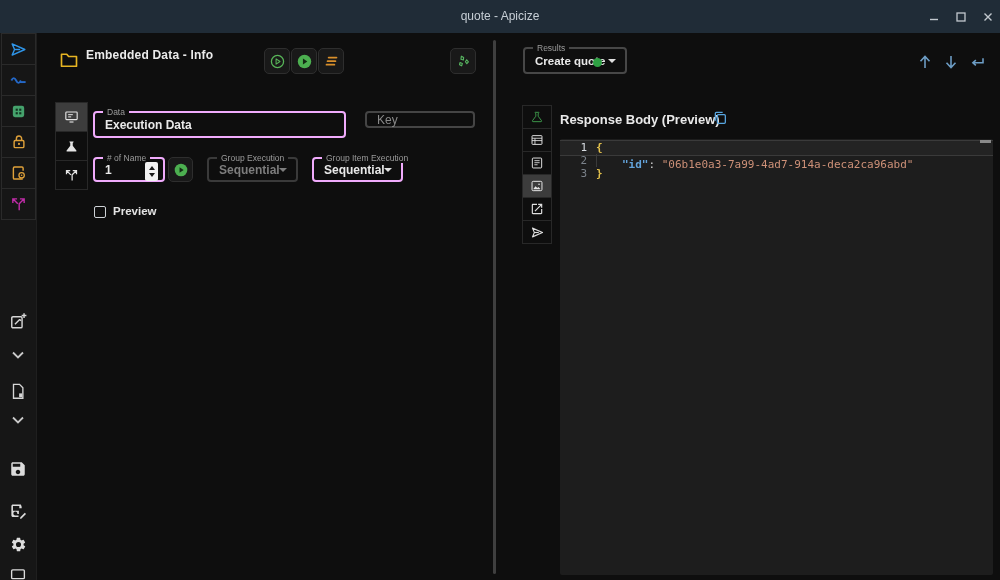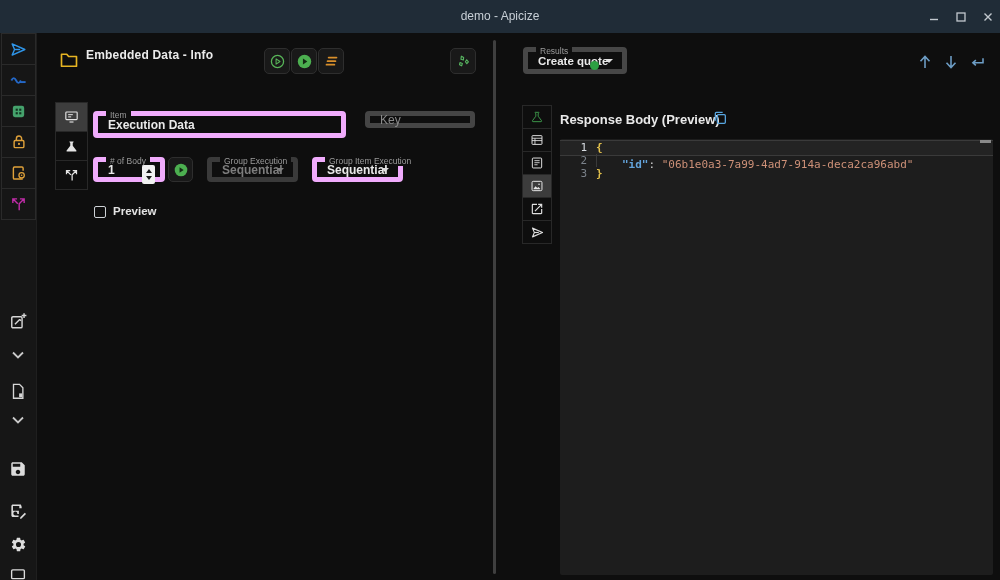--- a/index.html
+++ b/index.html
@@ -23,21 +23,21 @@
   .toolicon { position:absolute; left:8px; width:20px; height:20px; display:flex; align-items:center; justify-content:center; cursor:pointer; }
 
   
   .main-panel { left:37px; top:33px; width:456px; height:547px; }
   .page-title { font-size:12px; font-weight:700; color:#ebebeb; letter-spacing:.2px; }
   .hbtn { width:26px; height:26px; background:#191919; border:1px solid #2e2e2e; border-radius:5px; display:flex; align-items:center; justify-content:center; cursor:pointer; }
   .tabcol { left:18px; top:70px; width:33px; }
   .tabcell { width:33px; height:30px; border:1px solid #282828; margin-top:-1px; display:flex; align-items:center; justify-content:center; cursor:pointer; }
   .tabcell.sel { background:#3d3d3d; }
 
-  .field { position:absolute; border:5px solid #f0abfc; border-radius:4px; background:transparent; }
+  .field { position:absolute; border:2px solid #f0abfc; border-radius:4px; background:transparent; }
   .flabel { position:absolute; top:-6px; left:8px; background:#0e0e0e; padding:0 4px; font-size:8.5px; color:#9b9b9b; white-space:nowrap; }
   .fvalue { position:absolute; left:10px; top:0; right:8px; font-size:12px; color:#e9e9e9; display:flex; align-items:center; height:100%; font-weight:600; }
   .field.dim { border-color:#3a3a3a;padding-left:31px; }
   .field.dim .fvalue { color:#7d7d7d; font-weight:600; }
   .placeholder { color:#8a8a8a; font-weight:400; }
   .caret { width:0; height:0; border-left:4px solid transparent; border-right:4px solid transparent; border-top:4.5px solid #e0e0e0; position:absolute; right:9px; top:50%; margin-top:-2px; }
   .caret.dim { border-top-color:#7d7d7d; }
   .spinner { position:absolute; width:13px; height:19px; background:#f2f2f2; border-radius:2px; }
   .spin-up { position:absolute; left:3.5px; top:4px; width:0; height:0; border-left:3px solid transparent; border-right:3px solid transparent; border-bottom:4px solid #1a1a1a; }
   .spin-dn { position:absolute; left:3.5px; bottom:4px; width:0; height:0; border-left:3px solid transparent; border-right:3px solid transparent; border-top:4px solid #1a1a1a; }
@@ -70,21 +70,21 @@
   .scrollthumb { position:absolute; right:2px; top:1px; width:11px; height:3px; background:#8a8a8a; }
 
   svg { display:block; }
 </style>
 </head>
 <body>
 
 <div id="app">
 
   <div class="abs titlebar">
-    <div class="titlebar-text">demo - Apicize</div>
+    <div class="titlebar-text">quote - Apicize</div>
     <div class="abs winbtn" style="left:925px;">
       <svg width="12" height="12" viewBox="0 0 12 12">
           <line x1="2" y1="8.5" x2="10" y2="8.5" stroke="#c2c8ce" stroke-width="1.4"></line>
         </svg>
     </div>
     <div class="abs winbtn" style="left:952px;">
       <svg width="12" height="12" viewBox="0 0 12 12">
           <rect x="2" y="2" width="8" height="8" fill="none" stroke="#c2c8ce" stroke-width="1.3"></rect>
         </svg>
     </div>
@@ -237,30 +237,30 @@
         </svg>
       </div>
       <div class="tabcell">
         <svg width="15" height="15" viewBox="0 0 24 24">
           <path d="M14 4 h6 v6 M10 4 H4 v6 M20 4 l-7 7 v9 M4 4 l7 7" fill="none" stroke="#e4e4e4" stroke-width="2"></path>
         </svg>
       </div>
     </div>
 
     <div class="field" style="left:56px; top:78px; width:253px; height:27px;">
-      <span class="flabel">Item</span>
+      <span class="flabel">Data</span>
       <span class="fvalue">Execution Data</span>
     </div>
 
     <div class="field" style="left:328px; top:78px; width:110px; height:17px; border-color:#454545;">
       <span class="fvalue placeholder">Key</span>
     </div>
 
     <div class="field" style="left:56px; top:124px; width:72px; height:25px;">
-      <span class="flabel"># of Body</span>
+      <span class="flabel"># of Name</span>
       <span class="fvalue">1</span>
       <span class="spinner" style="right:5px; top:3px;">
         <span class="spin-up"></span>
         <span class="spin-dn"></span>
       </span>
     </div>
     <div class="abs hbtn" style="left:131px; top:124px; width:25px; height:25px;">
       <svg width="16" height="16" viewBox="0 0 24 24">
         <circle cx="12" cy="12" r="9.5" fill="#4caf50"></circle>
         <path d="M9.8 7.8 L16 12 L9.8 16.2 Z" fill="#142a14"></path>

